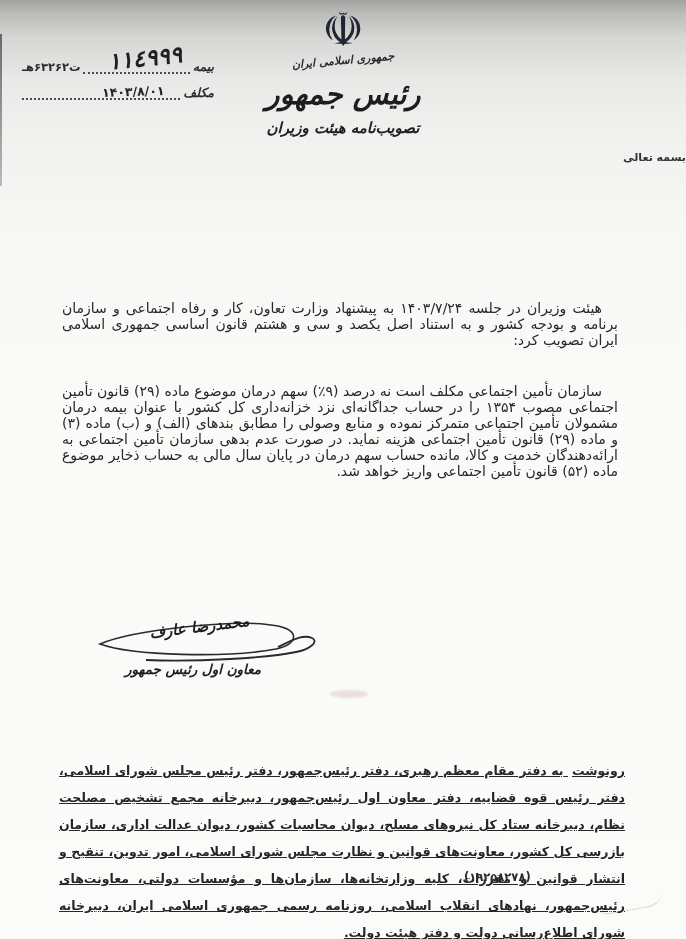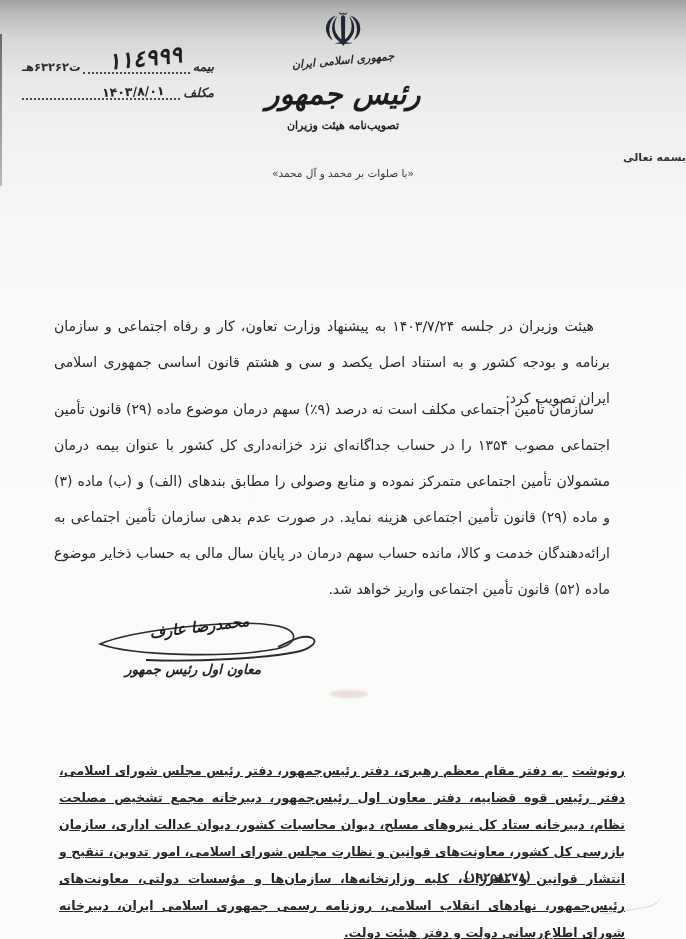--- a/index.html
+++ b/index.html
@@ -19,21 +19,21 @@
   .emblem{position:absolute;top:6px;left:0;right:0;text-align:center;
     font-size:47px;line-height:1;color:#202632;}
   .country{position:absolute;top:54px;left:0;right:0;text-align:center;
     font-size:11px;font-weight:bold;font-style:italic;
     font-family:"DejaVu Serif", serif;color:#2b2b2b;
     transform:rotate(-5deg);}
   .office{position:absolute;top:70px;left:0;right:0;text-align:center;
     font-size:29px;font-weight:bold;font-style:italic;
     font-family:"DejaVu Serif", serif;color:#1d1d1d;letter-spacing:1px;margin-top:7px;}
   .doctype{position:absolute;top:119px;left:0;right:0;text-align:center;
-    font-size:11px;font-weight:bold;
+    font-size:15px;font-weight:bold;font-style:italic;
     font-family:"DejaVu Serif", serif;color:#202020;}
   .besmeleh{position:absolute;top:151px;left:0;right:0;text-align:right;
     font-size:11px;font-weight:bold;color:#333;}
   .salawat{position:absolute;top:167px;left:0;right:0;text-align:center;
     font-size:10.5px;color:#3a3a3a;}
   
   .ref-block{position:absolute;top:40px;left:22px;width:192px;direction:rtl;}
   .ref-row{display:flex;align-items:flex-end;position:relative;height:34px;}
   .ref-row.date-row{height:26px;}
   .ref-label{font-size:12.5px;font-weight:bold;font-style:italic;
@@ -45,22 +45,22 @@
   .hand-date{position:absolute;bottom:-1px;right:16px;
     font-size:12.5px;font-weight:bold;color:#242424;
     transform:rotate(-2deg);white-space:nowrap;}
   .ref-printed{font-size:11.5px;font-weight:bold;color:#2a2a2a;
     padding-right:2px;white-space:nowrap;}
   
   .addressees{position:absolute;top:211px;left:0;right:0;text-align:center;
     font-size:14.5px;font-weight:bold;line-height:30px;color:#212121;}
   
   .body-par{position:absolute;right:64px;width:556px;direction:rtl;
-    text-align:justify;font-size:14px;line-height:36px;color:#272727;
-    text-indent:16px;margin:12px;}
+    text-align:justify;font-size:14px;line-height:16px;color:#272727;
+    text-indent:16px;margin:4px;}
   .par1{top:296px;}
   .par2{top:379px;}
   
   .signature{position:absolute;left:88px;top:602px;width:250px;height:88px;}
   .signature svg{width:100%;height:100%;}
   
   .footer{position:absolute;top:757px;right:61px;width:566px;direction:rtl;
     text-align:justify;font-size:12.5px;font-weight:600;line-height:27px;
     color:#262626;margin:0;text-decoration:underline;}
   .footer-label{font-weight:800;margin-left:4px;}
@@ -82,21 +82,20 @@
 
   <div class="edge-left"></div>
   <div class="smudge"></div>
   <div class="corner-curl"></div>
 
   <div class="emblem">☫</div>
   <div class="country">جمهوری اسلامی ایران</div>
   <div class="office">رئیس جمهور</div>
   <div class="doctype">تصویب‌نامه هیئت وزیران</div>
   <div class="besmeleh">بسمه تعالی</div>
-  <div class="salawat">«با صلوات بر محمد و آل محمد»</div>
 
   <div class="ref-block">
     <div class="ref-row">
       <span class="ref-label">بیمه</span>
       <span class="ref-dots">
         <span class="hand-number">١١٤٩٩٩</span>
       </span>
       <span class="ref-printed">ت۶۳۲۶۲هـ</span>
     </div>
     <div class="ref-row date-row">

